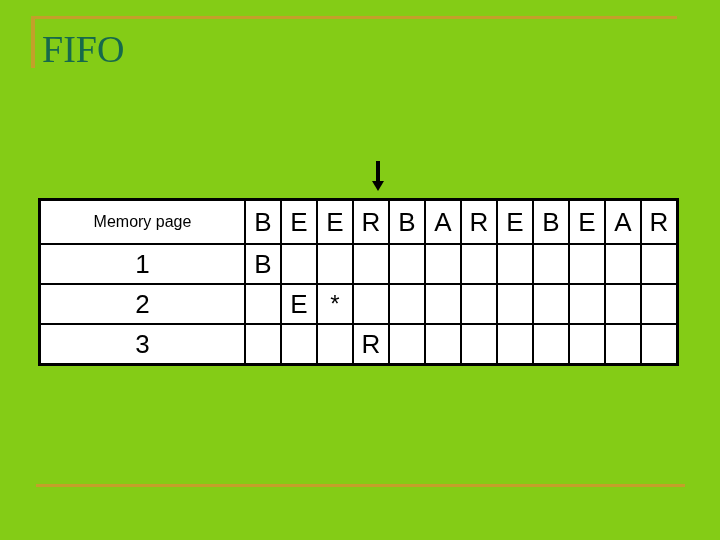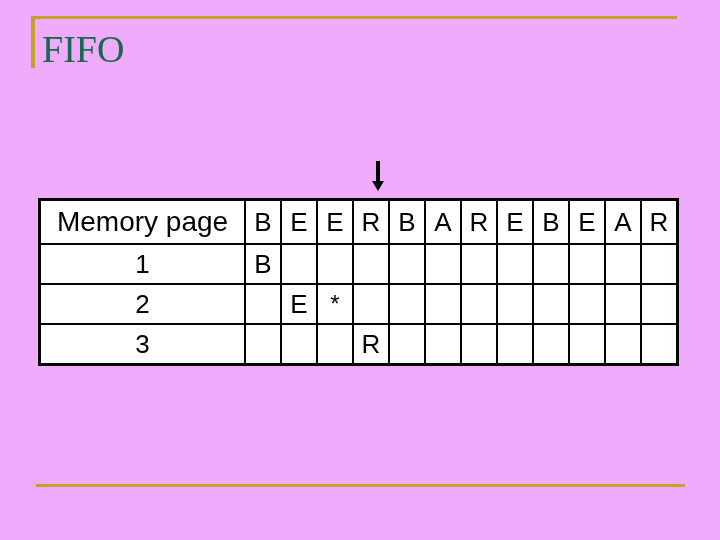--- a/index.html
+++ b/index.html
@@ -3,21 +3,21 @@
 <meta charset="utf-8">
 <style>
   html, body { margin: 0; padding: 0; }
   body {
     width: 720px; height: 540px;
     background: #ffffff;
     font-family: "Liberation Sans", sans-serif;
     position: relative;
     overflow: hidden;
   }
-  .slide { position: absolute; inset: 0; background: #f0abfc; }
+  .slide { position: absolute; inset: 0; background: #84cc16; }
 
   
   .top-rule {
     position: absolute; left: 31px; top: 16px;
     width: 646px; height: 3px;
     background: var(--gold, #C3A02A);
   }
   .left-rule {
     position: absolute; left: 31px; top: 16px;
     width: 4px; height: 52px;
@@ -56,21 +56,21 @@
   table.fifo th, table.fifo td {
     border: 2px solid #000;
     text-align: center;
     vertical-align: middle;
     padding: 0;
     font-weight: 400;
     color: #000;
   }
   th.header-label {
     width: 203px;
-    font-size: 28px;
+    font-size: 16px;
     height: 42px;
   }
   th.ref-cell {
     width: 34px;
     font-size: 26px;
   }
   tbody td { height: 38px; font-size: 26px; }
   td.row-label { font-size: 26px; }
   td.purple { color: var(--purple, #BE7CE0); }
   td.red    { color: var(--red, #CC2020); font-size: 24px; }

